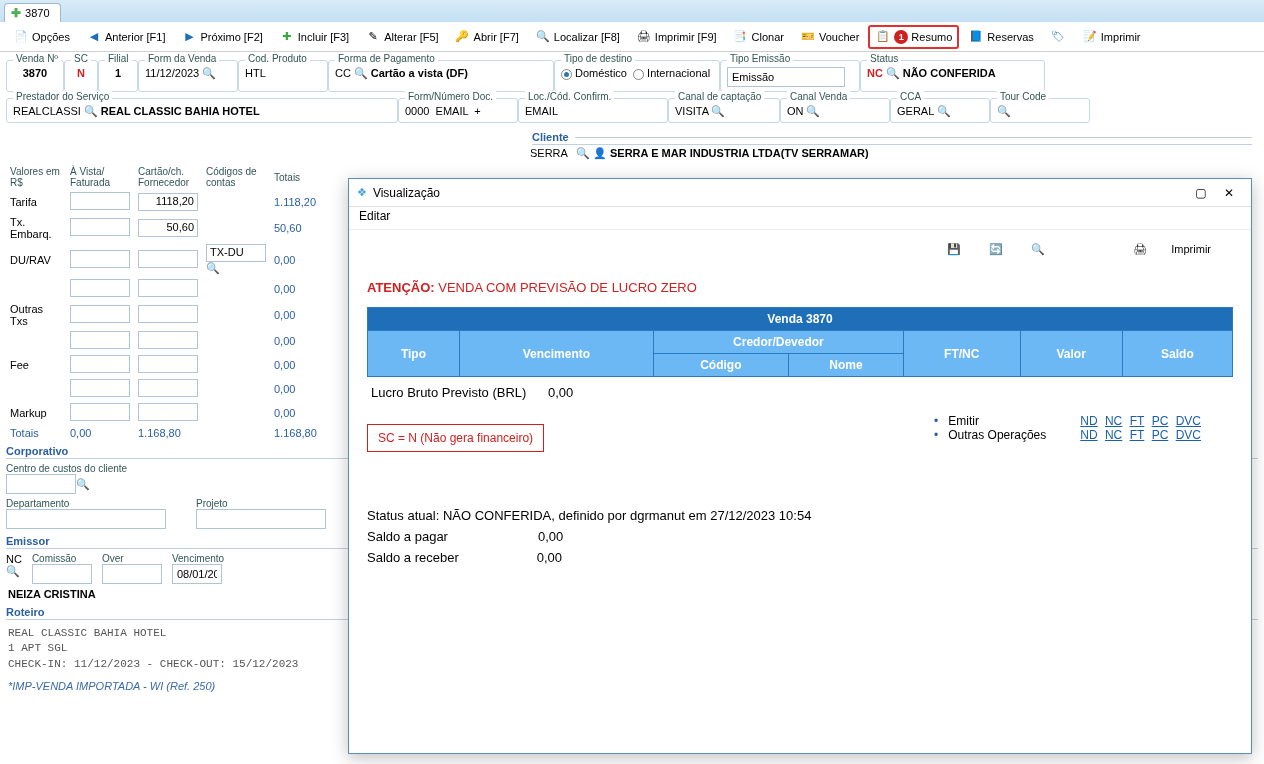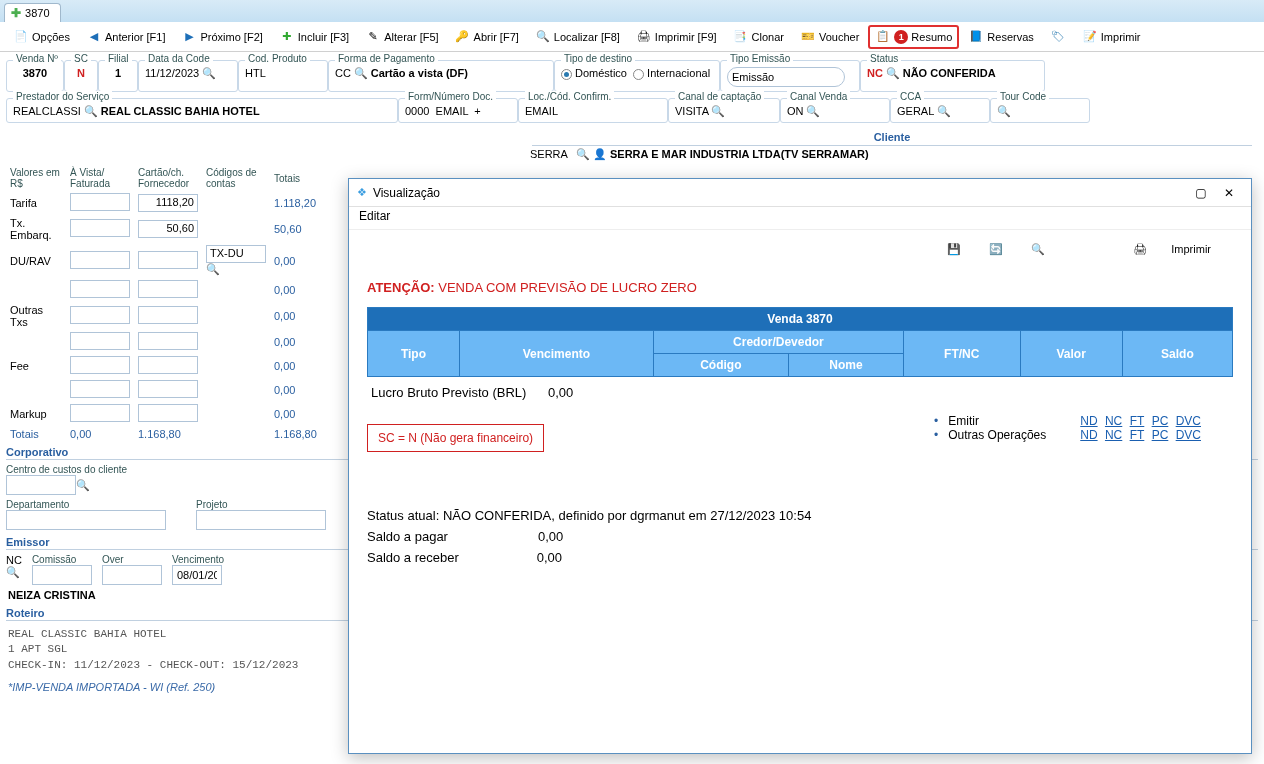--- a/index.html
+++ b/index.html
@@ -32,21 +32,21 @@
 
 
 .values-grid { margin: 4px 6px; }
 .values-grid table { border-collapse: collapse; font-size: 11px; }
 .values-grid th, .values-grid td { padding: 2px 4px; text-align: left; }
 .values-grid th { color: #355; font-weight: normal; font-size: 10px; }
 .cell-box { border: 1px solid #b0c4d8; width: 60px; height: 18px; display: inline-block; text-align: right; padding: 1px 3px; }
 .totals-col { color: #2a5fa0; text-align: right; }
 
 .section-heading { color: #2a5fa0; font-size: 11px; font-weight: bold; margin: 4px 6px 2px; border-bottom: 1px solid #c0d0e0; padding-bottom: 1px; }
-.section-heading.cliente { display: flex; align-items: center; flex-direction: column; }
+.section-heading.cliente { display: flex; align-items: center; }
 .section-heading.cliente .line { flex: 1; border-bottom: 1px solid #c0d0e0; height: 0; margin-left: 6px; }
 
 
 .mini-row { padding: 2px 6px; display: flex; gap: 10px; }
 .mini-row .fld { display: flex; flex-direction: column; }
 
 
 .roteiro { font-family: "Courier New", monospace; font-size: 11px; color: #555; padding: 4px 8px; line-height: 1.4; }
 .import-note { color: #3a6aa8; font-style: italic; font-size: 11px; padding: 4px 8px; }
 
@@ -154,28 +154,28 @@
       <div class="bold" style="text-align:center">3870</div>
     </div>
   <div class="fieldset" style="width:34px">
       <span class="legend">SC</span>
       <div class="red-text" style="text-align:center">N</div>
     </div>
   <div class="fieldset" style="width:40px">
       <span class="legend">Filial</span>
       <div class="bold" style="text-align:center">1</div>
     </div>
-  <div class="fieldset" style="width:100px"><span class="legend">Data da Code</span><span>11/12/2023</span> <span class="search-ico">🔍</span></div>
+  <div class="fieldset" style="width:100px"><span class="legend">Form da Venda</span><span>11/12/2023</span> <span class="search-ico">🔍</span></div>
   <div class="fieldset" style="width:90px"><span class="legend">Cod. Produto</span><span>HTL</span></div>
   <div class="fieldset" style="width:226px"><span class="legend">Forma de Pagamento</span><span>CC</span> <span class="search-ico">🔍</span> <b>Cartão a vista (DF)</b></div>
   <div class="fieldset" style="width:166px"><span class="legend">Tipo de destino</span>
     <span class="radio checked"></span><span>Doméstico</span>
     &nbsp;<span class="radio"></span><span>Internacional</span>
   </div>
-  <div class="fieldset" style="width:140px"><span class="legend">Tipo Emissão</span><input class="fld-input" style="width: 118px; border-radius: 10px;" value="Emissão"></div>
+  <div class="fieldset" style="width:140px"><span class="legend">Tipo Emissão</span><input class="fld-input" style="width: 118px;" value="Emissão"></div>
   <div class="fieldset" style="width:185px"><span class="legend">Status</span><span class="red-text">NC</span> <span class="search-ico">🔍</span> <b>NÃO CONFERIDA</b></div>
 </div>
 
 <div class="formrow" style="padding-top:0">
   <div class="fieldset" style="width:392px"><span class="legend">Prestador do Serviço</span><span>REALCLASSI</span> <span class="search-ico">🔍</span> <b>REAL CLASSIC BAHIA HOTEL</b></div>
   <div class="fieldset" style="width:120px"><span class="legend">Form/Número Doc.</span><span>0000</span> &nbsp;<span>EMAIL</span> &nbsp;<span>+</span></div>
   <div class="fieldset" style="width:150px"><span class="legend">Loc./Cód. Confirm.</span><span>EMAIL</span></div>
   <div class="fieldset" style="width:112px"><span class="legend">Canal de captação</span><span>VISITA</span> <span class="search-ico">🔍</span></div>
   <div class="fieldset" style="width:110px"><span class="legend">Canal Venda</span><span>ON</span> <span class="search-ico">🔍</span></div>
   <div class="fieldset" style="width:100px"><span class="legend">CCA</span><span>GERAL</span> <span class="search-ico">🔍</span></div>

